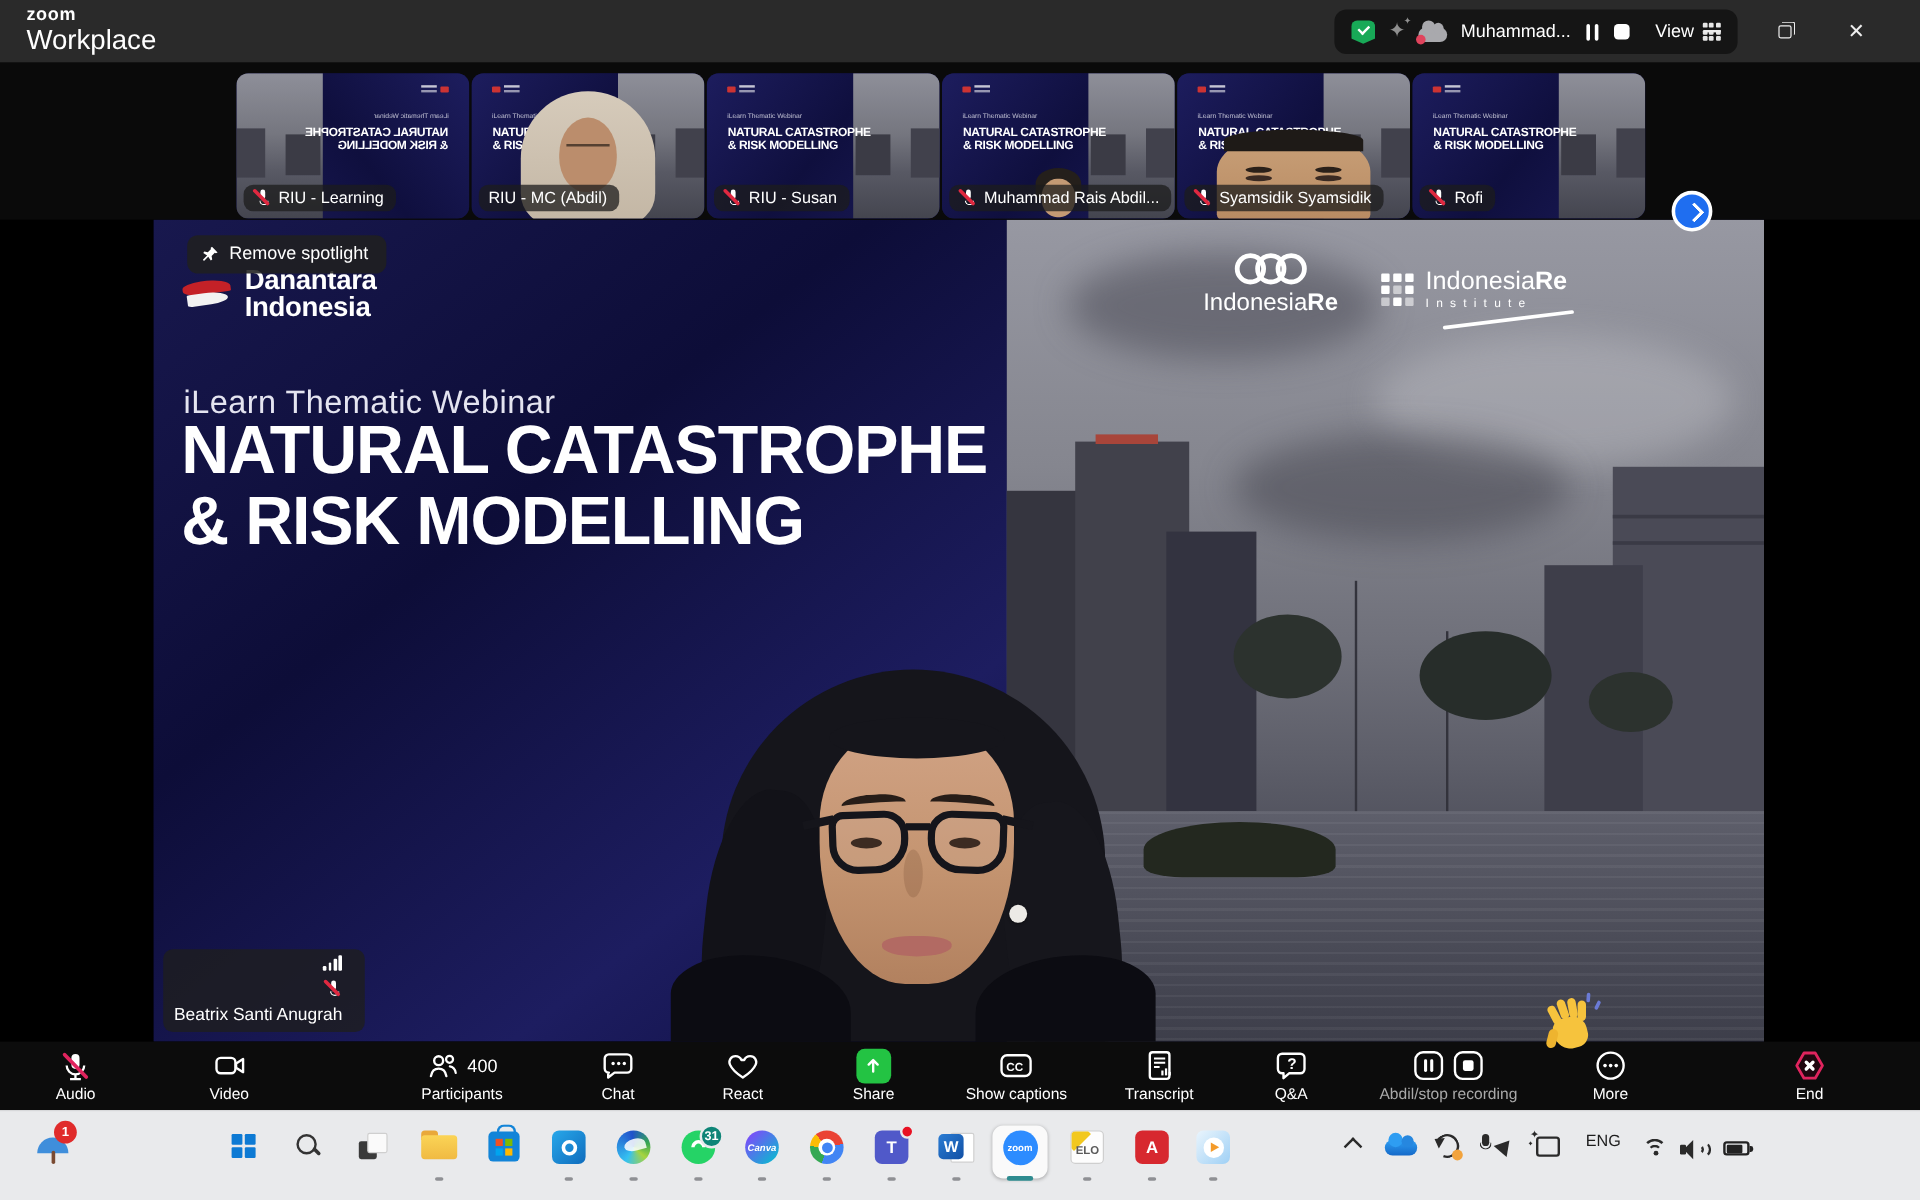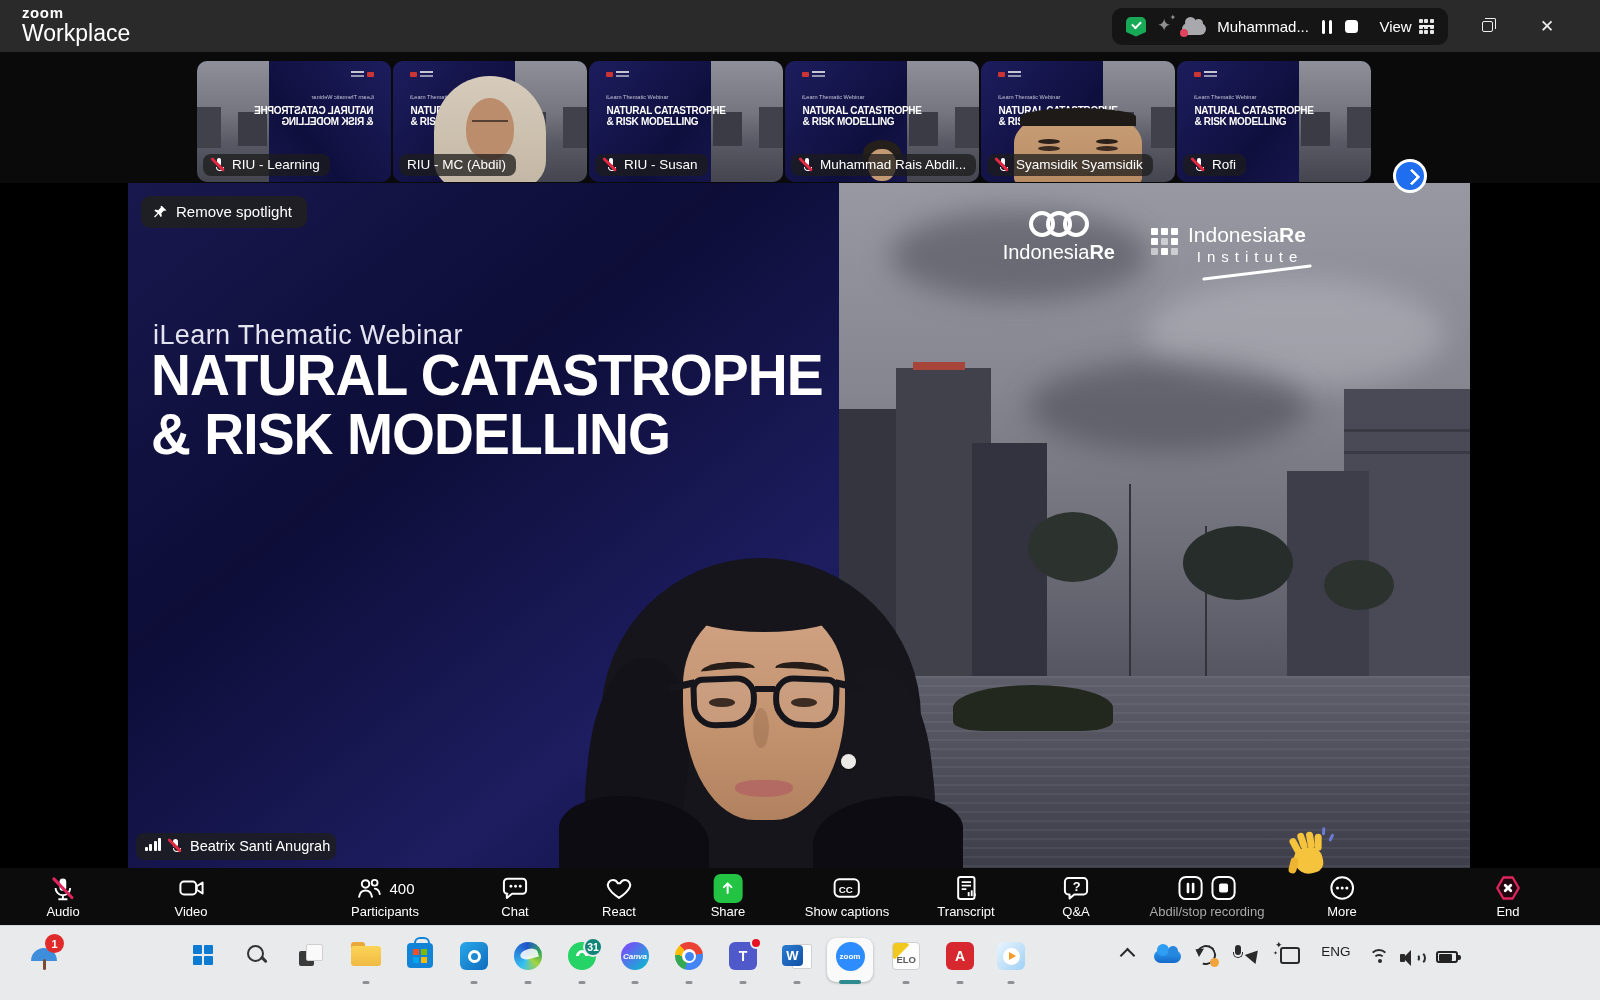--- a/index.html
+++ b/index.html
@@ -90,40 +90,40 @@
   .tr1 { left:30%; top:48%; width:90px; height:70px; }
   .tr2 { right:28%; top:50%; width:110px; height:74px; background:#272d2a; }
   .tr3 { right:12%; top:55%; width:70px; height:50px; }
   .water { position:absolute; left:0; bottom:0; width:100%; height:28%;
      background:linear-gradient(180deg,#5e5f6b 0%,#4b4c58 55%,#3d3e4a 100%); }
   .water::before { content:""; position:absolute; inset:0; background:repeating-linear-gradient(180deg,rgba(255,255,255,.05) 0 2px,transparent 2px 9px); }
   .debris { position:absolute; left:18%; bottom:20%; width:160px; height:46px; background:#23281f; border-radius:50% 50% 20% 20%; }
   .pole { position:absolute; width:2px; background:#33333c; }
   .pl1 { left:46%; top:44%; height:30%; } .pl2 { left:58%; top:50%; height:24%; }
 
-  .remove-btn { position:absolute; left:13px; top:13px; background:rgba(32,32,32,.88); border-radius:9px; padding:7px 15px 8px 11px; display:flex; align-items:center; gap:8px; color:#fff; font-size:15px; cursor:pointer; z-index:6; }
+  .remove-btn { position:absolute; left:28px; top:13px; background:rgba(32,32,32,.88); border-radius:9px; padding:7px 15px 8px 11px; display:flex; align-items:center; gap:8px; color:#fff; font-size:15px; cursor:pointer; z-index:6; }
   .logo-dan { position:absolute; left:22px; top:40px; display:flex; align-items:center; gap:10px; z-index:3; }
   .dan-emb { position:relative; width:44px; height:30px; }
   .dan-emb::before { content:""; position:absolute; left:2px; top:4px; width:40px; height:11px; background:#c42127; border-radius:60% 90% 10% 60%; transform:rotate(-8deg); }
   .dan-emb::after { content:""; position:absolute; left:6px; top:14px; width:34px; height:10px; background:#f2f2f2; border-radius:10% 80% 60% 20%; transform:rotate(-8deg); }
   .dan-text { color:#fff; font-weight:bold; font-size:23px; line-height:.95; letter-spacing:-.3px; }
   .kicker { position:absolute; left:25px; top:137px; color:#e4e4f0; font-size:27px; letter-spacing:.4px; z-index:3; }
   .big-title { position:absolute; left:23px; top:163px; color:#fff; font-weight:800; font-size:57px; line-height:1.04; letter-spacing:-1px; transform:scaleX(.97); transform-origin:left top; z-index:3; white-space:nowrap; }
   .logo-ire { position:absolute; right:355px; top:28px; text-align:center; z-index:3; }
   .ire-circles { display:flex; justify-content:center; margin-bottom:4px; }
   .ire-circles i { width:26px; height:26px; border:4.5px solid #fff; border-radius:50%; margin-left:-9px; }
   .ire-circles i:first-child { margin-left:0; }
   .ire-text { color:#fff; font-size:20px; } .ire-text b { font-weight:bold; }
   .logo-irein { position:absolute; right:158px; top:40px; display:flex; gap:10px; z-index:3; }
   .irein-dots { display:grid; grid-template-columns:repeat(3,7px); grid-gap:3px; align-content:start; margin-top:5px; }
   .irein-dots i { width:7px; height:7px; background:#fff; border-radius:1px; }
   .irein-dots i.dim { opacity:.55; }
   .irein-txt { color:#fff; }
   .irein-main { font-size:21px; } .irein-main b { font-weight:bold; }
-  .irein-sub { font-size:15px; letter-spacing:6px; margin-top:1px;text-align:center; }
+  .irein-sub { font-size:10px; letter-spacing:6px; margin-top:1px; }
   .irein-line { width:110px; height:3px; background:#fff; border-radius:2px; transform:rotate(-7deg); margin-top:6px; margin-left:14px; }
 
   
   .spk { position:absolute; left:455px; bottom:0; width:360px; height:310px; z-index:4; }
   .hair { position:absolute; left:18px; top:0; width:320px; height:340px; background:#15151b; border-radius:160px 160px 30px 30px; }
   .hair::before { content:""; position:absolute; left:-14px; top:100px; width:100px; height:230px; background:#121218; border-radius:45%; transform:rotate(6deg); }
   .hair::after { content:""; position:absolute; right:-12px; top:110px; width:95px; height:220px; background:#16161c; border-radius:45%; transform:rotate(-6deg); }
   .face { position:absolute; left:100px; top:44px; width:162px; height:218px; background:linear-gradient(180deg,#d1a385 0%,#c49470 55%,#b2815f 100%); border-radius:48% 48% 44% 44% / 38% 38% 54% 54%; }
   .face::before { content:""; position:absolute; left:8px; top:-4px; width:146px; height:34px; background:#15151b; border-radius:50%; }
   .brow { position:absolute; width:54px; height:16px; border-radius:50%; border-top:7px solid #271d18; }
@@ -136,21 +136,21 @@
   .temple { position:absolute; top:124px; width:26px; height:7px; background:#15151b; }
   .temple.l { left:86px; transform:rotate(-12deg); } .temple.r { left:252px; transform:rotate(12deg); }
   .eye { position:absolute; width:26px; height:9px; background:#3c2b22; border-radius:50%; }
   .eye.l { left:126px; top:140px; } .eye.r { left:208px; top:140px; }
   .nosesh { position:absolute; left:170px; top:150px; width:16px; height:40px; background:rgba(90,50,30,.18); border-radius:50%; }
   .lips { position:absolute; left:152px; top:222px; width:58px; height:17px; background:#b26a63; border-radius:45% 45% 55% 55%; }
   .earring { position:absolute; left:258px; top:196px; width:15px; height:15px; background:#eceae6; border-radius:50%; box-shadow:0 1px 2px rgba(0,0,0,.5); }
   .shoulder { position:absolute; left:-24px; bottom:-8px; width:150px; height:80px; background:#0c0c12; border-radius:40% 60% 0 0; }
   .shoulder.r { left:auto; right:-20px; border-radius:60% 40% 0 0; }
 
-  .nametag { position:absolute; left:8px; bottom:8px; background:rgba(30,30,30,.8); border-radius:8px; padding:5px 6px 6px 9px; display:flex; align-items:flex-start; gap:7px; color:#fff; font-size:14.5px; z-index:6; }
+  .nametag { position:absolute; left:8px; bottom:8px; background:rgba(30,30,30,.8); border-radius:8px; padding:5px 19px 6px 9px; display:flex; align-items:flex-end; gap:7px; color:#fff; font-size:14.5px; z-index:6;flex-direction:column; }
   .sigbars { display:flex; align-items:flex-end; gap:1.6px; height:13px; }
   .sigbars i { width:2.8px; background:#fff; border-radius:1px; }
   .sigbars i:nth-child(1){height:4px;} .sigbars i:nth-child(2){height:7px;} .sigbars i:nth-child(3){height:10px;} .sigbars i:nth-child(4){height:13px;}
 
   
   .toolbar { position:absolute; left:0; top:868px; width:1600px; height:57px; background:#0c0c0c; z-index:20; }
   .tb-item { position:absolute; top:5px; transform:translateX(-50%); display:flex; flex-direction:column; align-items:center; color:#fff; cursor:pointer; }
   .tb-ico { height:30px; display:flex; align-items:center; justify-content:center; gap:6px; }
   .tb-label { font-size:13px; margin-top:1px; white-space:nowrap; }
   .tb-label.dim { color:#a9a9a9; }
@@ -411,20 +411,27 @@
       <div class="bldg br2"></div>
     <div class="pole pl1"></div>
       <div class="pole pl2"></div>
     <div class="tree tr1"></div>
       <div class="tree tr2"></div>
       <div class="tree tr3"></div>
     <div class="water"></div>
     <div class="debris"></div>
   </div>
 
+  <div class="logo-dan">
+    <div class="dan-emb"></div>
+    <div class="dan-text">
+      <div>Danantara</div>
+      <div>Indonesia</div>
+    </div>
+  </div>
 
   <div class="kicker">iLearn Thematic Webinar</div>
   <div class="big-title">
     <div>NATURAL CATASTROPHE</div>
     <div>&amp; RISK MODELLING</div>
   </div>
 
   <div class="logo-ire">
     <div class="ire-circles">
         <i></i>

